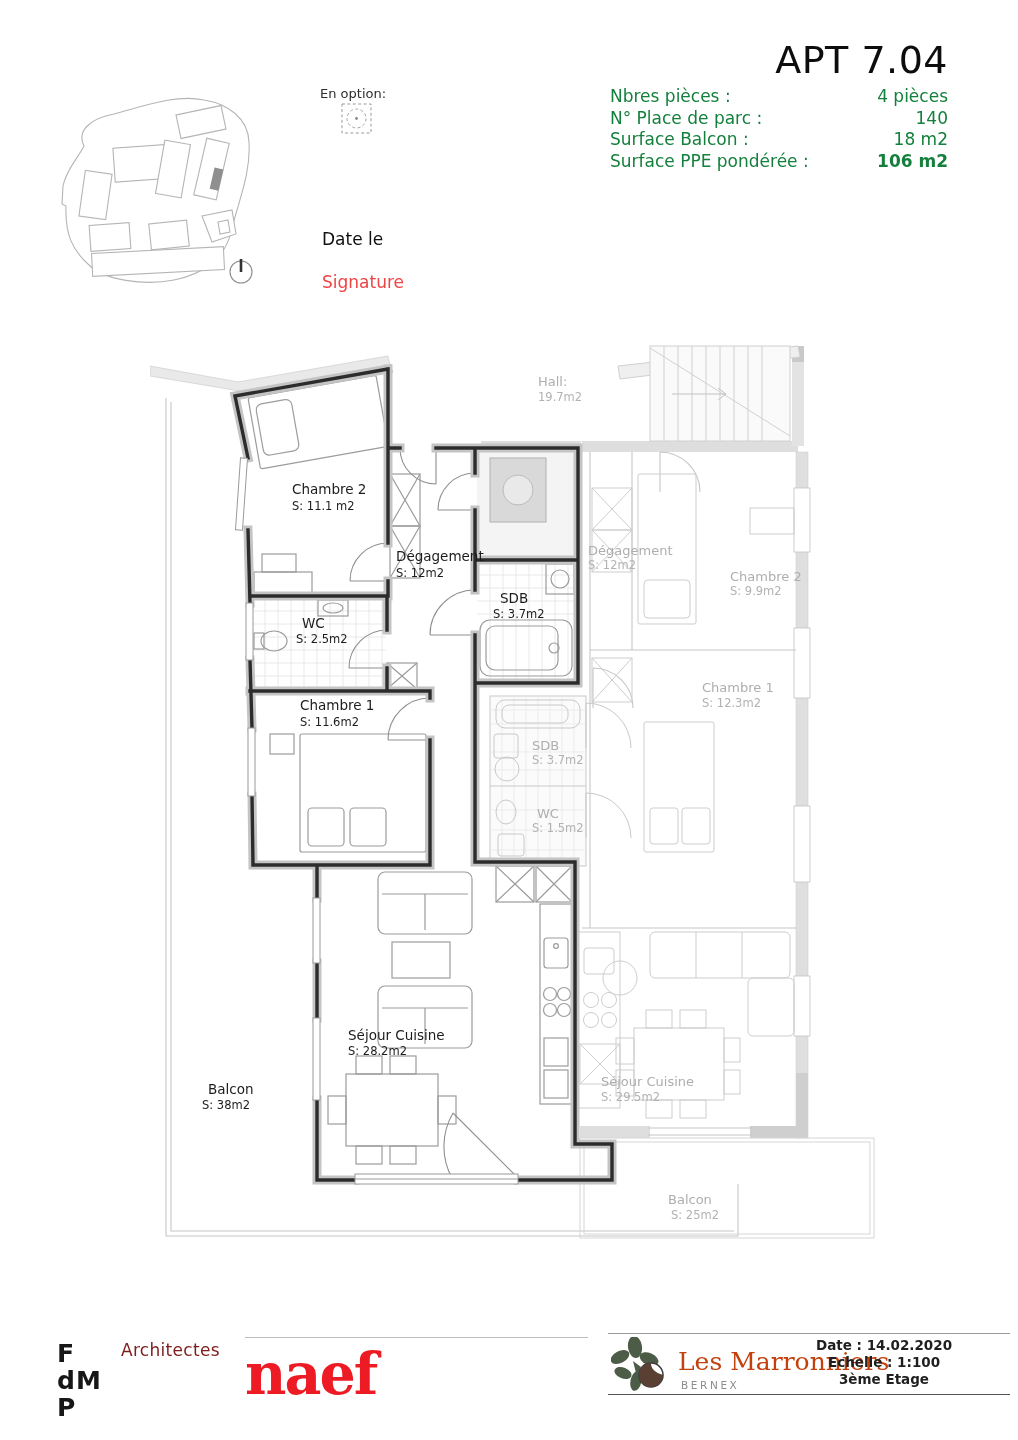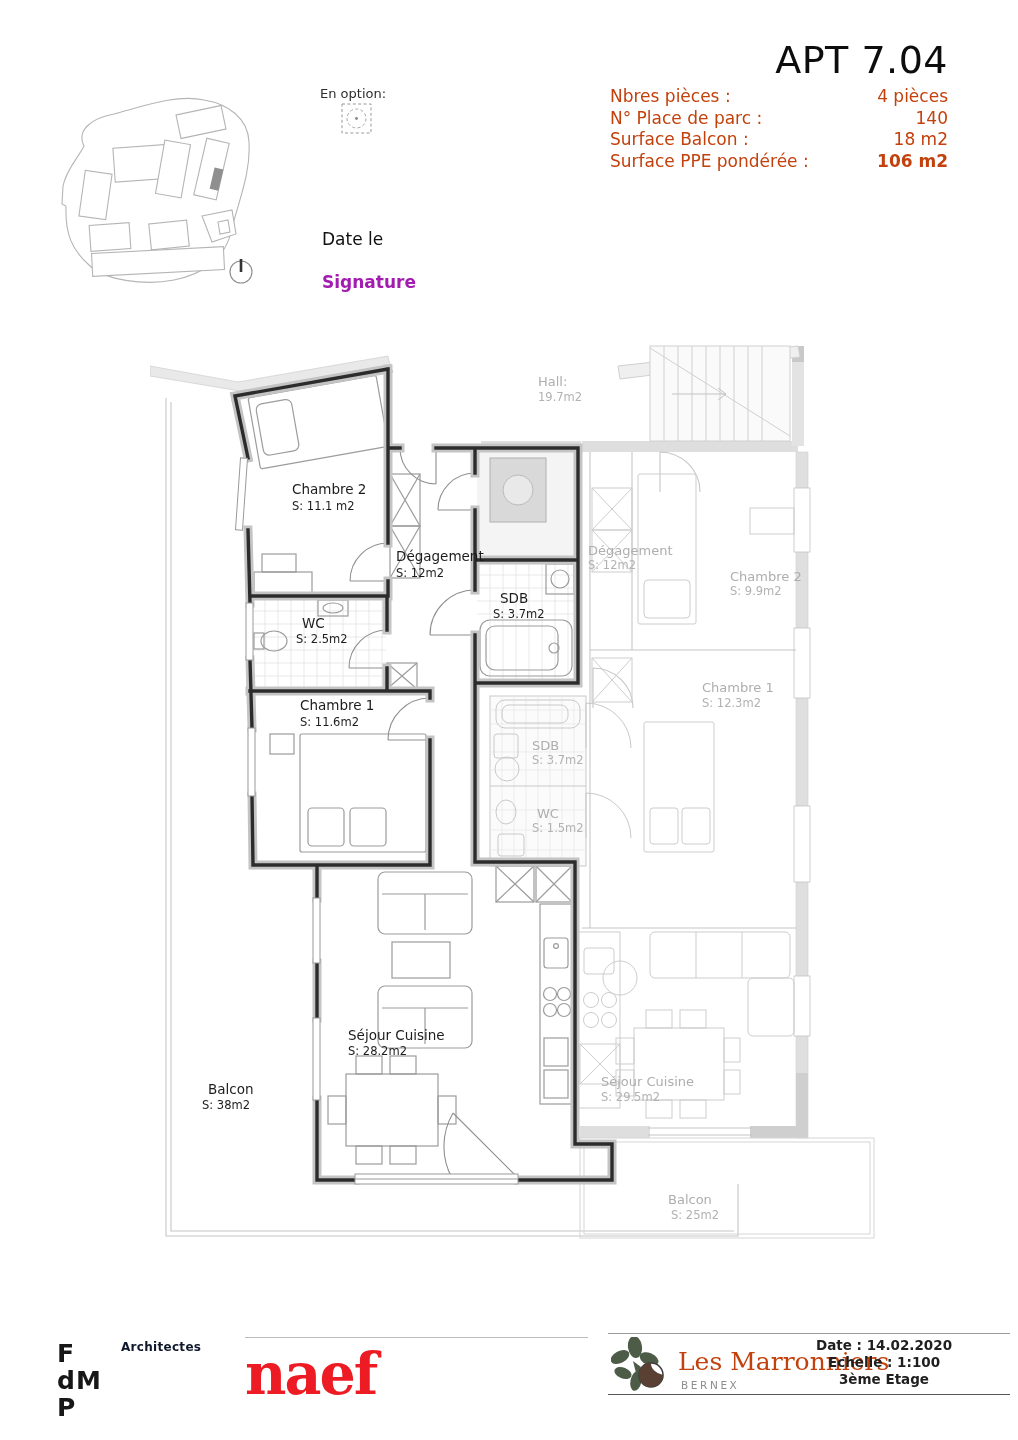--- a/index.html
+++ b/index.html
@@ -1,36 +1,36 @@
 <!DOCTYPE html>
 <html><head>
 <meta charset="utf-8">
 <style>
   html,body{margin:0;padding:0;background:#fff;}
   .page{position:relative;width:1018px;height:1440px;background:#ffffff;overflow:hidden;
         font-family:"DejaVu Sans", sans-serif;color:#111;}
   
   .apt-title{position:absolute;left:608px;top:38px;width:340px;text-align:right;
              font-size:38px;letter-spacing:.5px;color:#0d0d0d;}
-  .info-table{position:absolute;left:610px;top:86px;width:338px;font-size:17px;line-height:21.6px;color:#c2410c;}
+  .info-table{position:absolute;left:610px;top:86px;width:338px;font-size:17px;line-height:21.6px;color:#15803d;}
   .info-row{display:flex;justify-content:space-between;}
   .info-row .v{text-align:right;}
   .info-row.bold .v{font-weight:bold;}
   .disclaimer{position:absolute;left:612px;top:251px;width:350px;font-size:11.6px;line-height:14.6px;color:#2a2a2a;}
   .disclaimer .ind{margin-left:26px;}
   .option-label{position:absolute;left:320px;top:86px;font-size:13px;color:#2e2e2e;}
   .option-box{position:absolute;left:341px;top:103px;width:31px;height:31px;}
   .date-label{position:absolute;left:322px;top:229px;font-size:17px;color:#101010;}
-  .signature-label{position:absolute;left:322px;top:272px;font-size:17px;color:#a21caf;font-weight:bold;}
+  .signature-label{position:absolute;left:322px;top:272px;font-size:17px;color:#ef4444;}
   .site-plan{position:absolute;left:52px;top:84px;width:216px;height:212px;}
   .floorplan{position:absolute;left:150px;top:338px;width:730px;height:922px;}
   
   .fdmp{position:absolute;left:57px;top:1340px;font-size:25px;font-weight:bold;line-height:27px;color:#171717;}
   .fdmp .l2{letter-spacing:1px;}
-  .architects{position:absolute;left:121px;top:1340px;font-size:12px;font-weight:bold;letter-spacing:.3px;color:#0f172a;}
+  .architects{position:absolute;left:121px;top:1340px;font-size:17px;font-weight:normal;letter-spacing:.3px;color:#7f1d1d;}
   .naef-rule{position:absolute;left:245px;top:1337px;width:343px;height:1px;background:#bcbcbc;}
   .naef{position:absolute;left:245px;top:1344px;width:343px;text-align:left;
         font-family:"DejaVu Serif", serif;font-weight:bold;font-size:57px;line-height:60px;
         color:#ED1C24;letter-spacing:-2px;}
   .tb-rule-top{position:absolute;left:608px;top:1333px;width:402px;height:1px;background:#9a9a9a;}
   .tb-rule-mid{position:absolute;left:608px;top:1394px;width:402px;height:1px;background:#565656;}
   .leaf{position:absolute;left:611px;top:1337px;width:60px;height:56px;}
   .marronniers{position:absolute;left:678px;top:1347px;font-family:"DejaVu Serif", serif;
                font-size:25px;color:#c2410c;}
   .bernex{position:absolute;left:681px;top:1379px;font-size:10.5px;letter-spacing:2.6px;color:#8d8d8d;}

